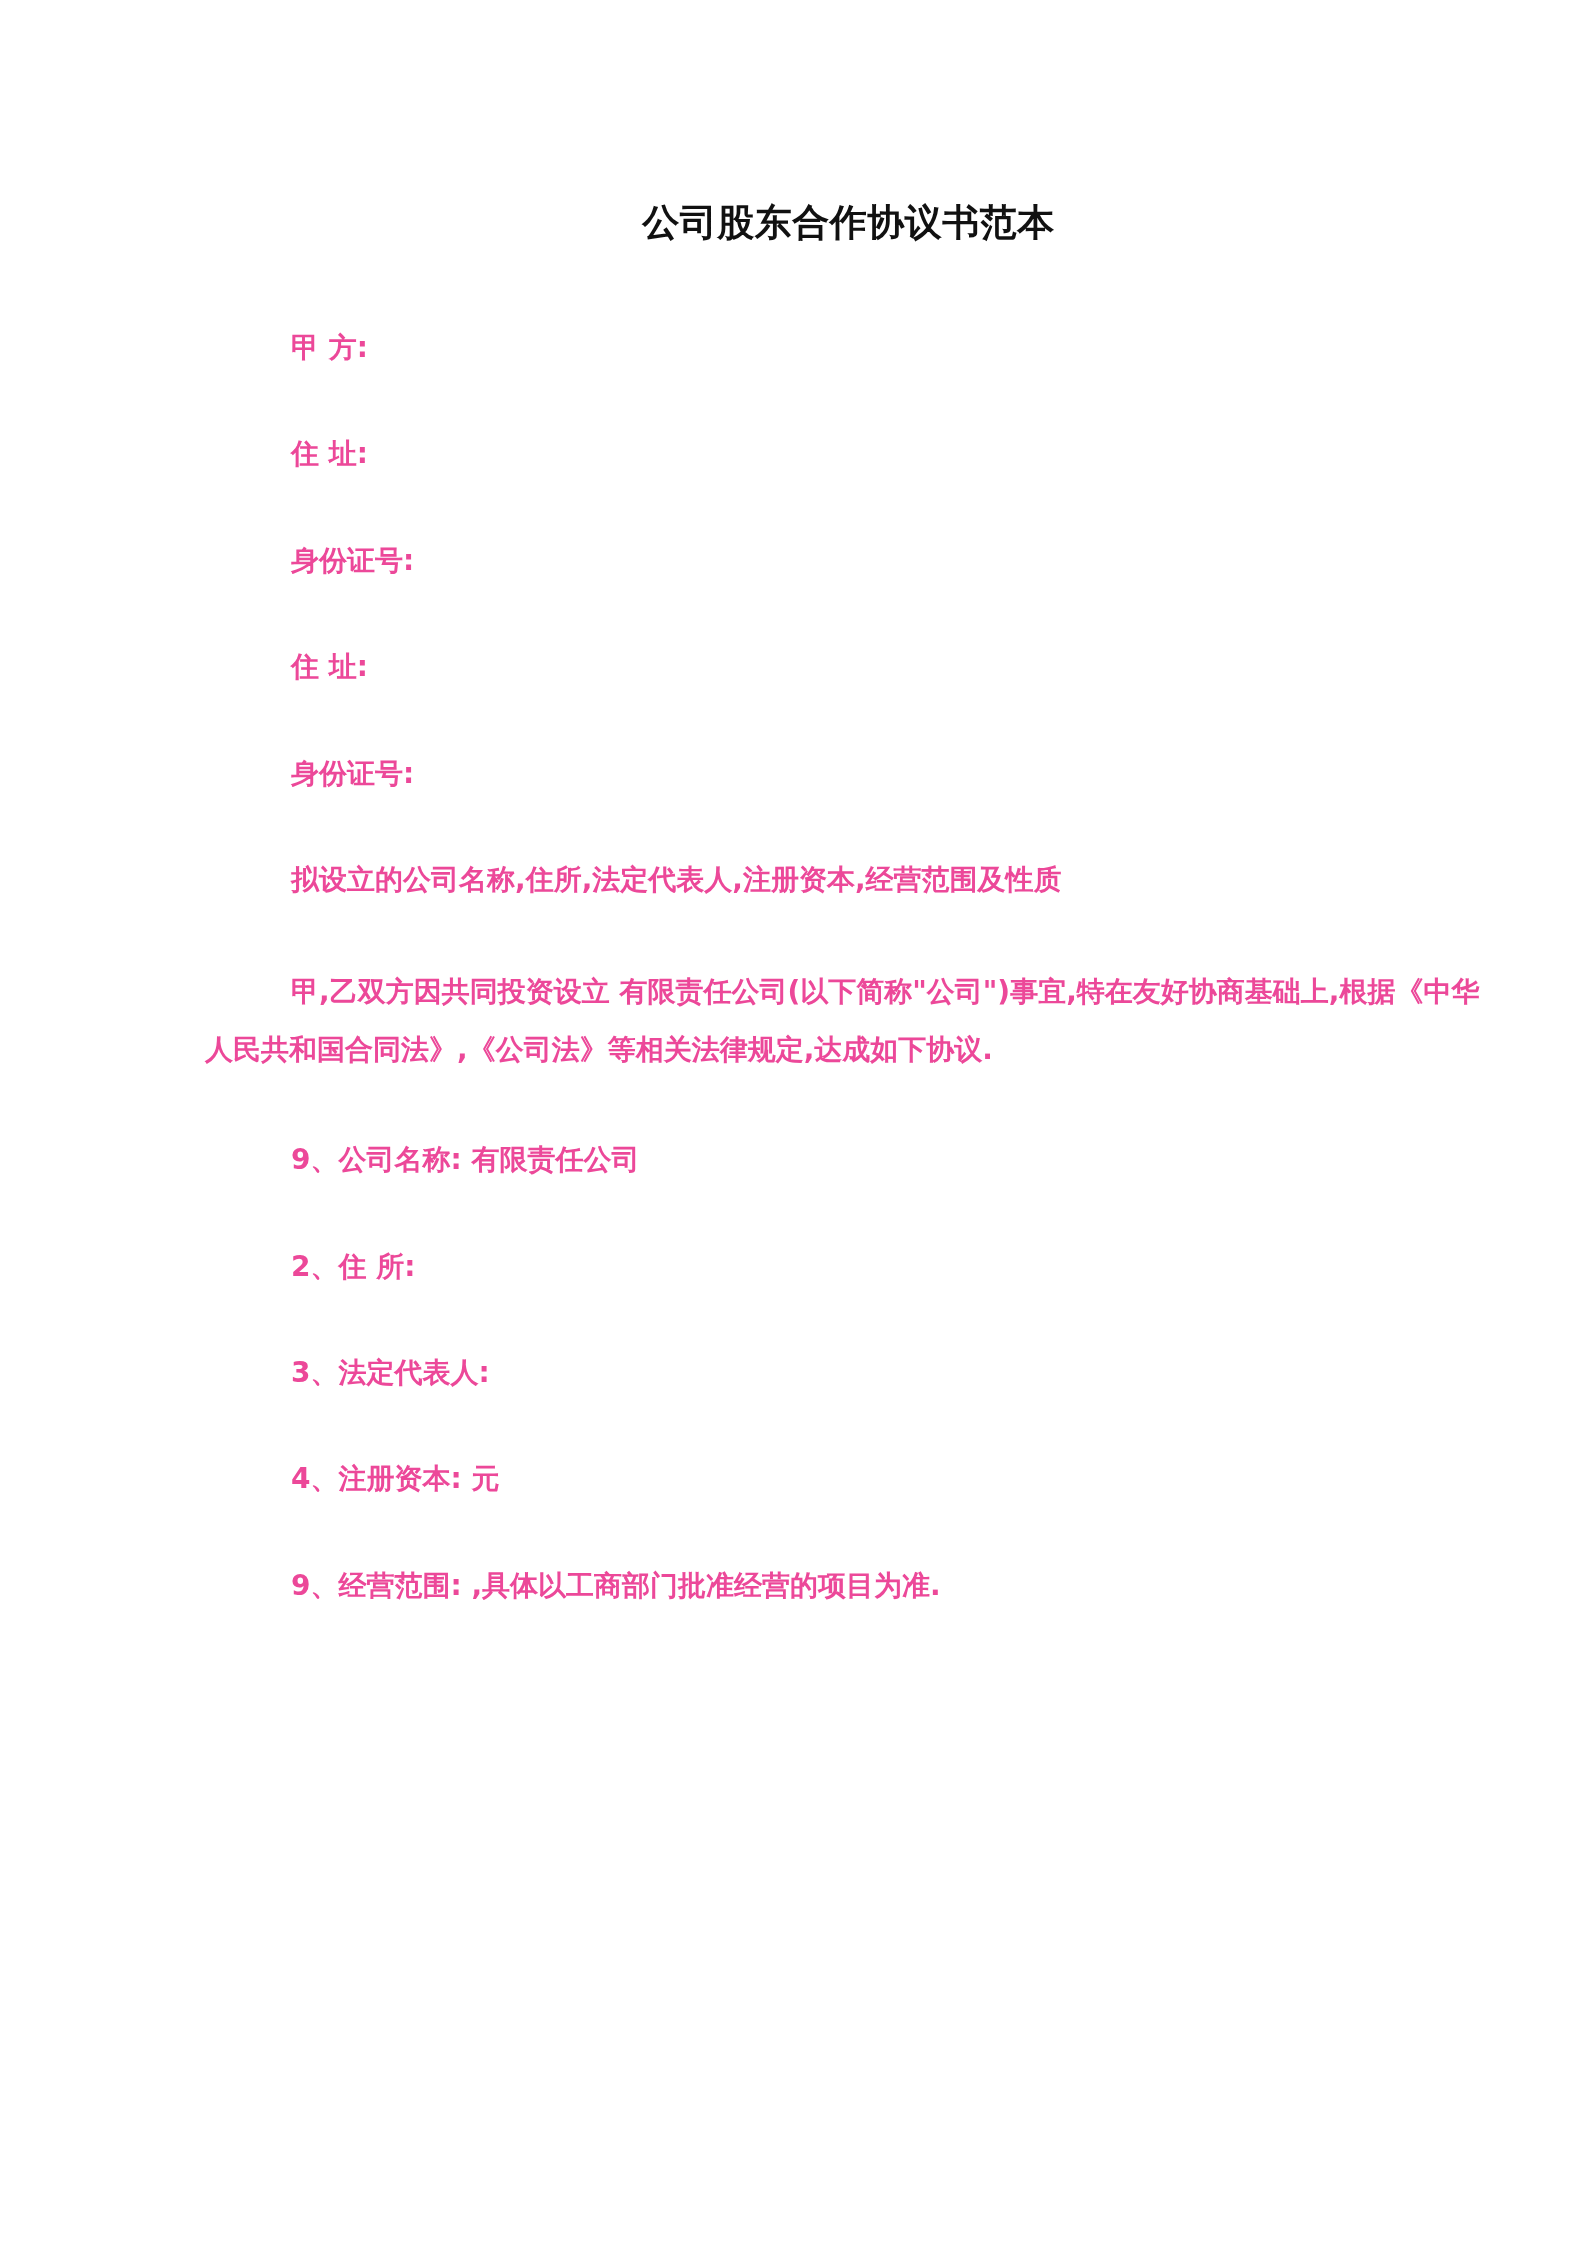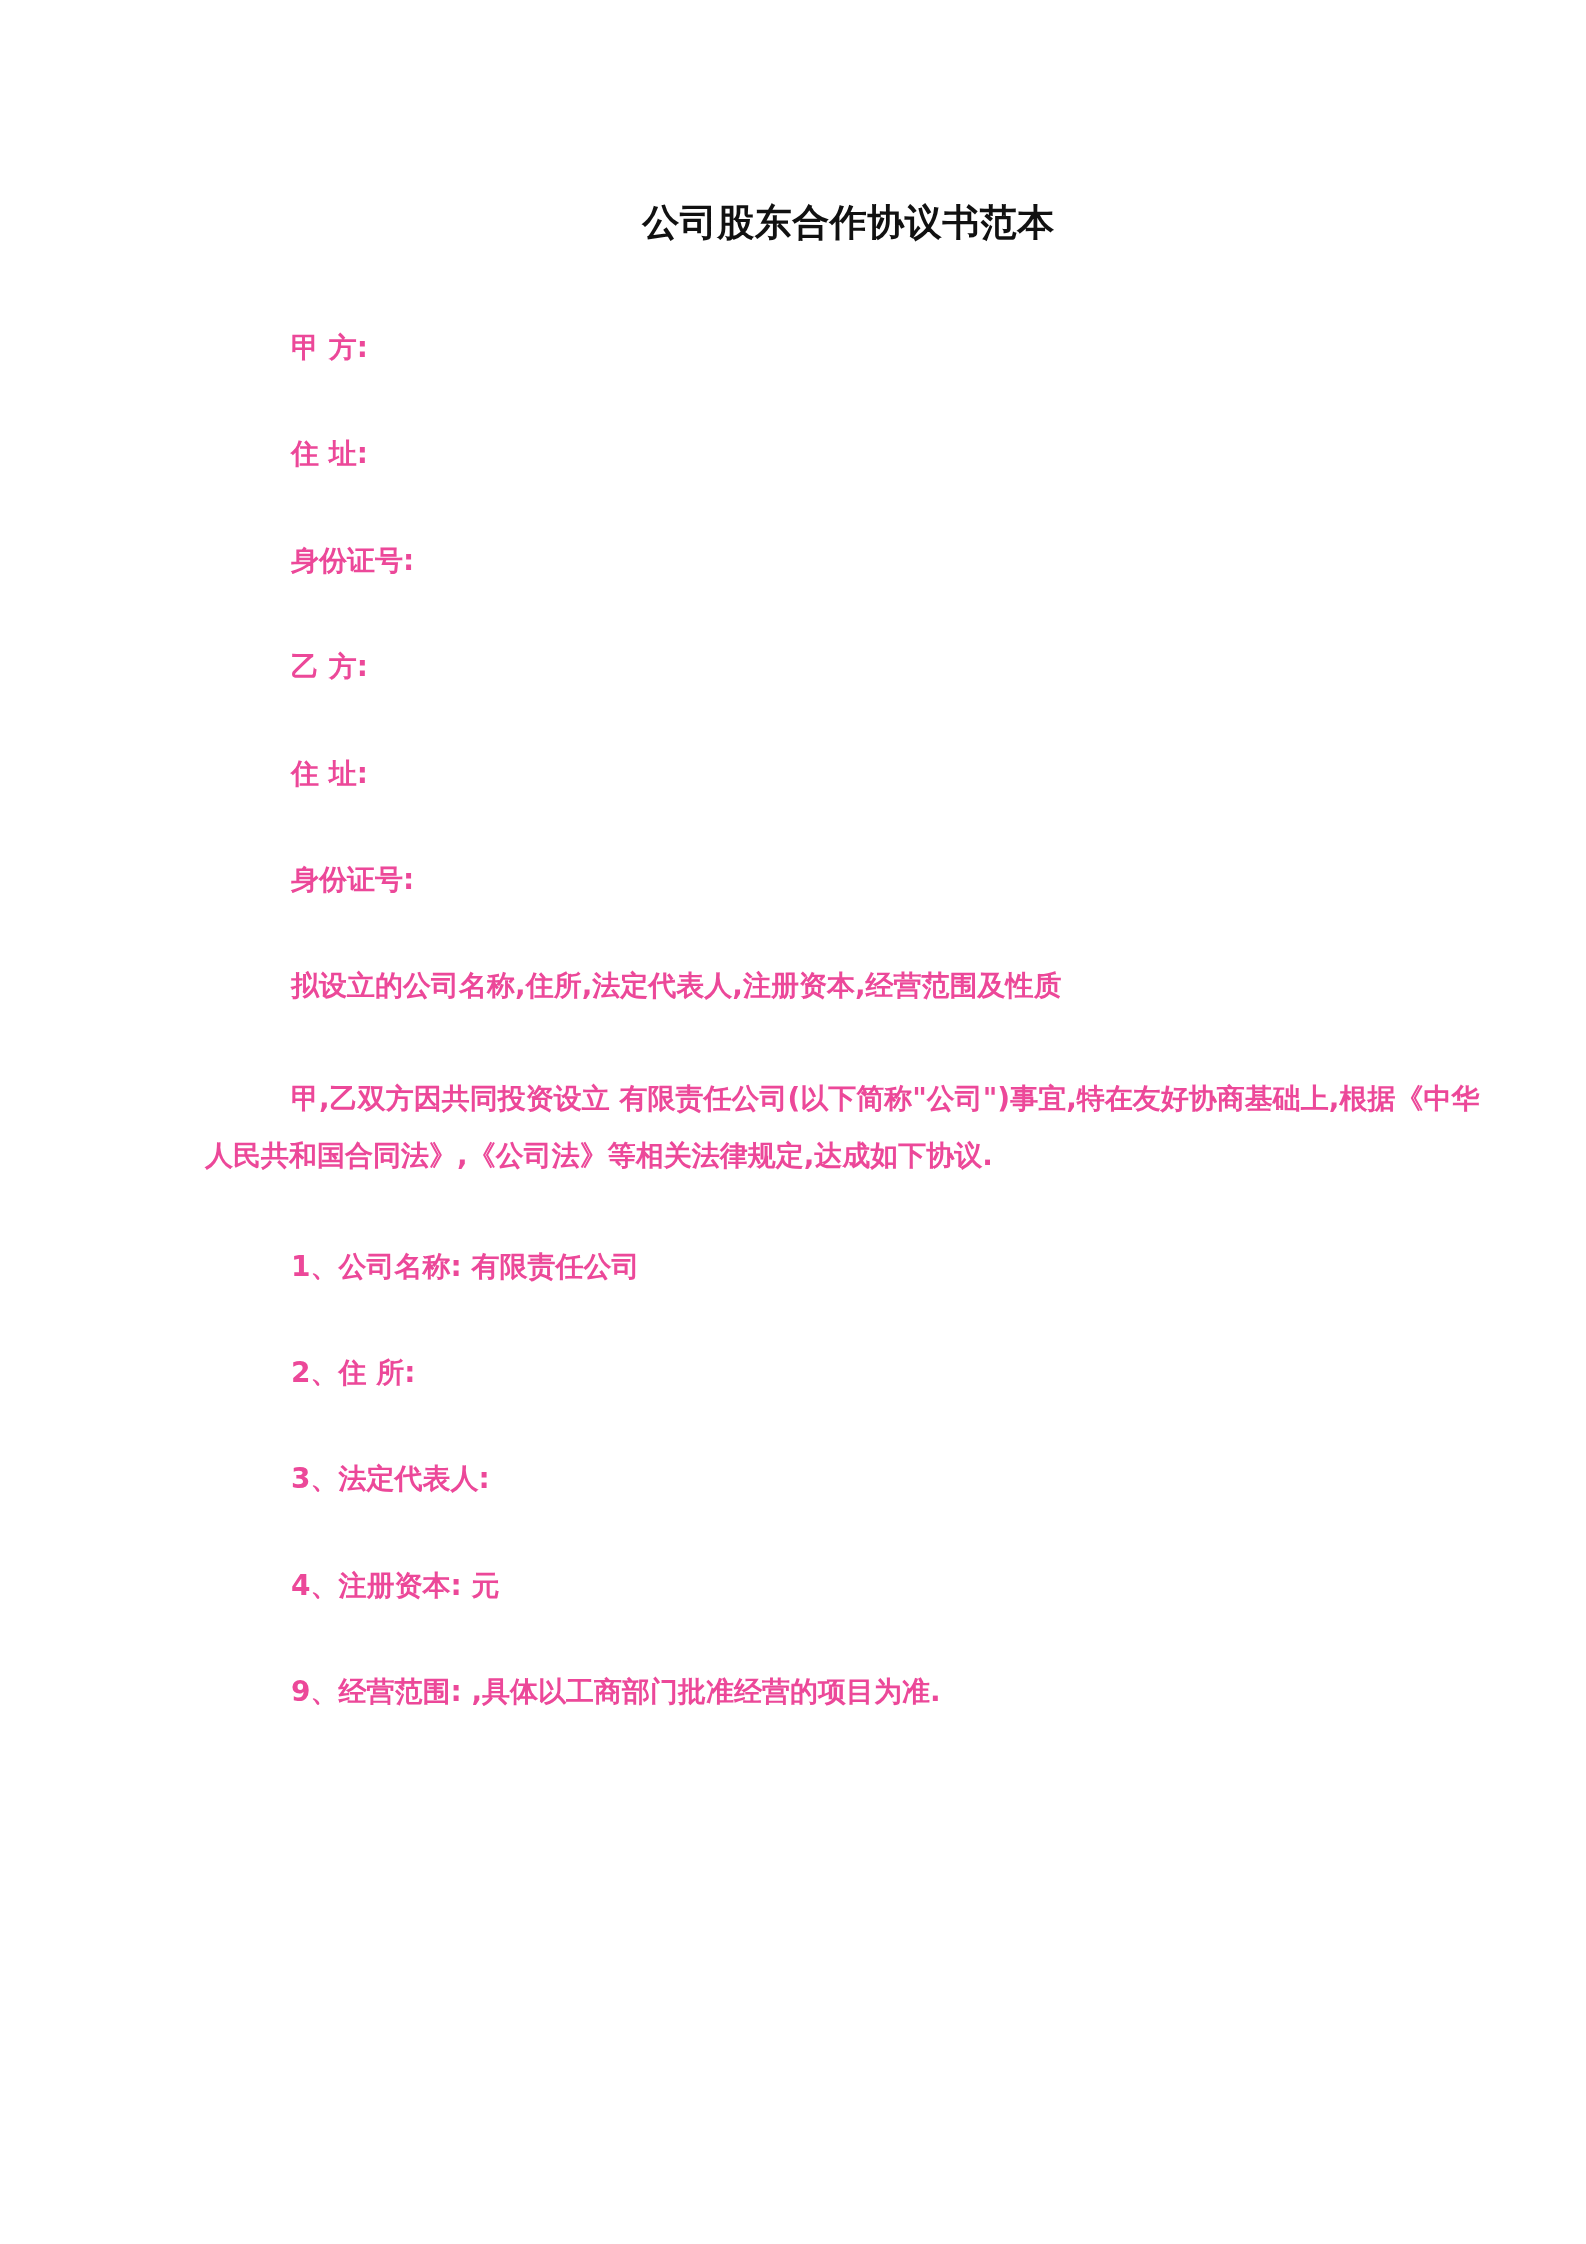--- a/index.html
+++ b/index.html
@@ -58,28 +58,27 @@
 
 <div class="page">
 
   <h1 class="doc-title">公司股东合作协议书范本</h1>
 
   <div class="body-block">
 
     <p class="para">甲 方:</p>
     <p class="para">住 址:</p>
     <p class="para">身份证号:</p>
-    <p class="para">乙 方:</p>
     <p class="para">住 址:</p>
     <p class="para">身份证号:</p>
 
     <p class="para item tight">拟设立的公司名称,住所,法定代表人,注册资本,经营范围及性质</p>
 
     <p class="para flow">甲,乙双方因共同投资设立 有限责任公司(以下简称"公司")事宜,特在友好协商基础上,根据《中华人民共和国合同法》,《公司法》等相关法律规定,达成如下协议.</p>
 
-    <p class="para item">1、公司名称: 有限责任公司</p>
+    <p class="para item">9、公司名称: 有限责任公司</p>
     <p class="para item">2、住 所:</p>
     <p class="para item">3、法定代表人:</p>
     <p class="para item">4、注册资本: 元</p>
     <p class="para item">9、经营范围: ,具体以工商部门批准经营的项目为准.</p>
 
   </div>
 </div>
 
 </body></html>

